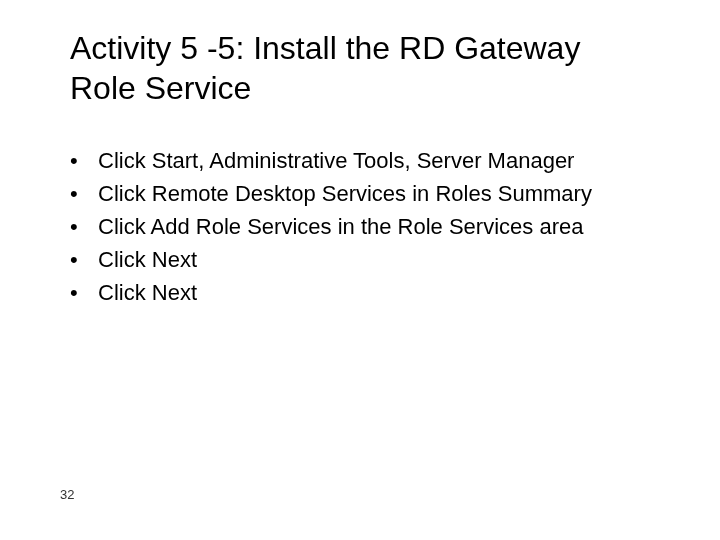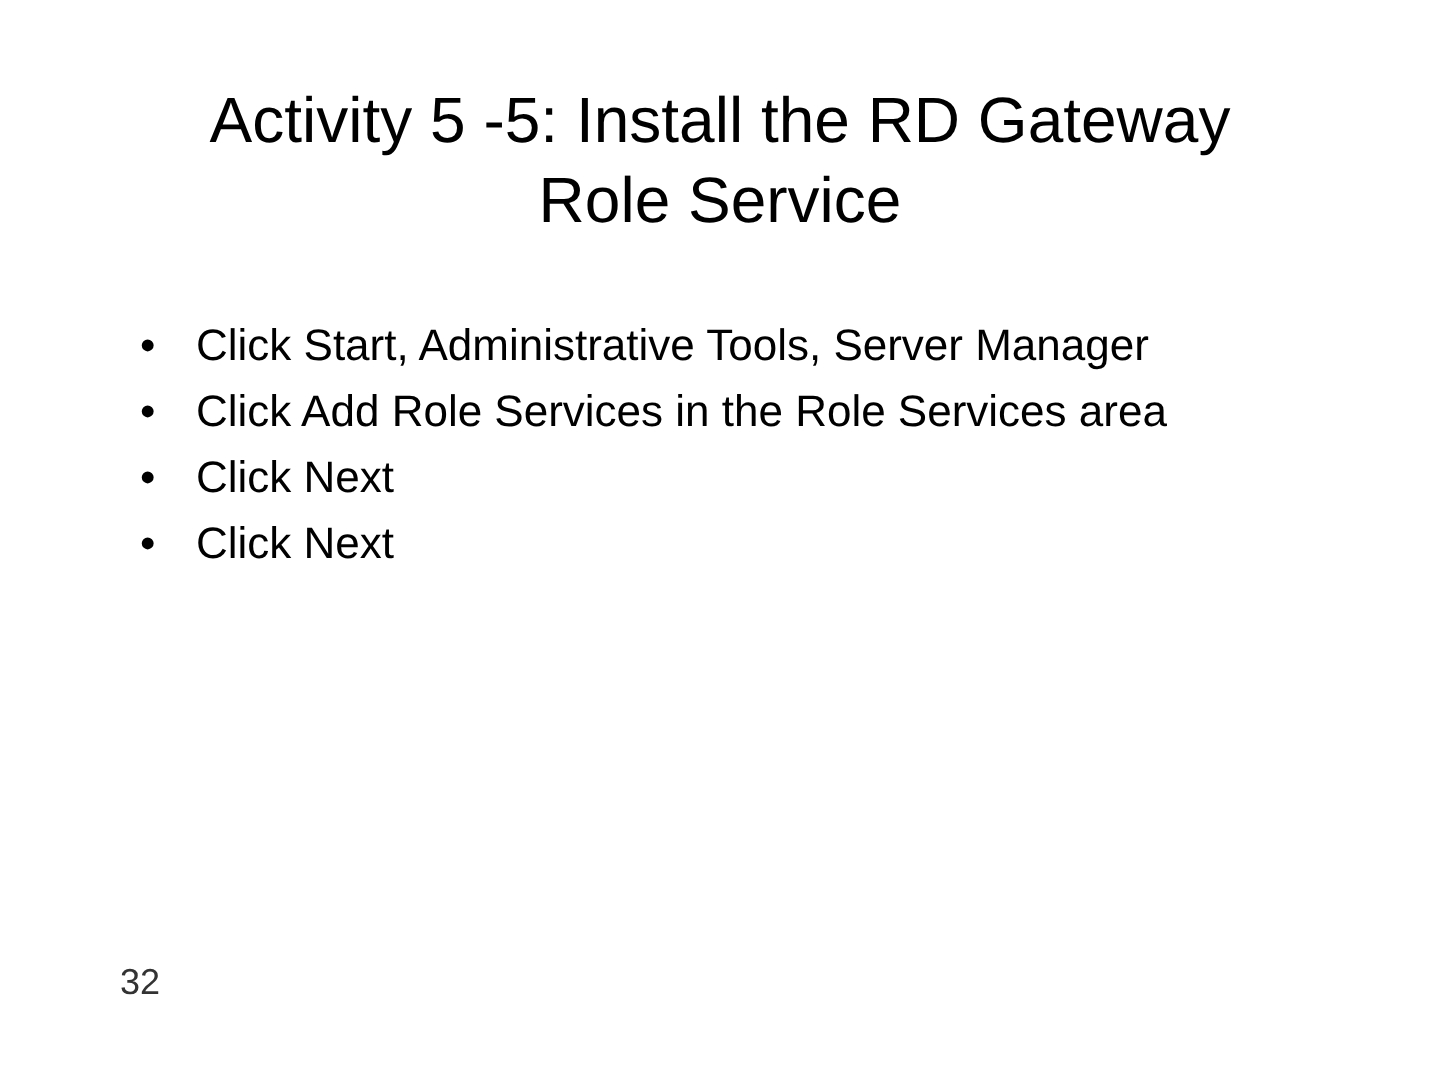--- a/index.html
+++ b/index.html
@@ -19,23 +19,23 @@
     .slide {
       width: 100%;
       height: 100%;
       padding: 20px 50px 30px 50px;
       display: flex;
       flex-direction: column;
     }
     .title {
       font-size: 32px;
       font-weight: normal;
-      text-align: center;
+      text-align: left;
       line-height: 1.25;
-      margin-top: 20px;
+      margin-top: 8px;
       margin-bottom: 36px;
       padding: 0 20px;
     }
     .bullets {
       list-style: none;
       padding-left: 20px;
       flex: 1;
     }
     .bullets li {
       font-size: 22px;
@@ -56,31 +56,32 @@
       align-items: flex-end;
       padding: 0 10px 8px 10px;
       font-size: 14px;
       color: #333;
     }
     .footer-text {
       max-width: 460px;
       line-height: 1.3;
     }
     .page-num {
-      font-size: 18px;
+      font-size: 13px;
       color: #333;
     }
   </style>
 </head>
 <body>
 
 <div class="slide">
   <h1 class="title">Activity 5 -5: Install the RD Gateway Role Service</h1>
   <ul class="bullets">
     <li>Click Start, Administrative Tools, Server Manager</li>
+    <li>Click Remote Desktop Services in Roles Summary</li>
     <li>Click Add Role Services in the Role Services area</li>
     <li>Click Next</li>
     <li>Click Next</li>
   </ul>
   <div class="footer">
     <div class="page-num">32</div>
   </div>
 </div>
 
 </body></html>

